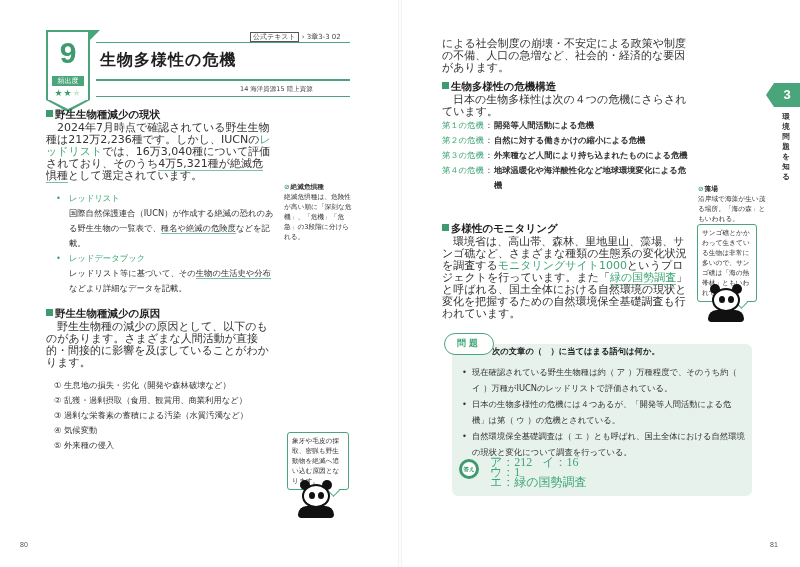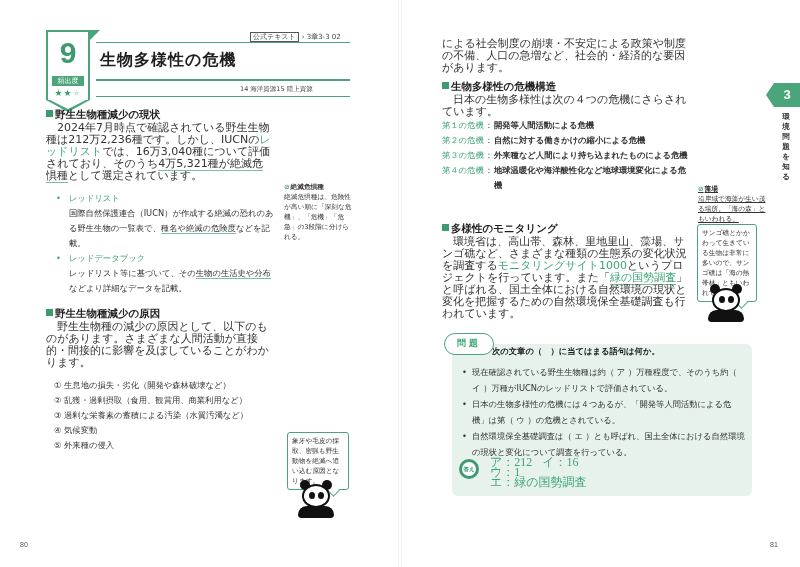--- a/index.html
+++ b/index.html
@@ -171,21 +171,21 @@
 </div>
 
 <div class="col-right" style="top:222px;">
   <div class="section-h"><span class="sq"></span><span>多様性のモニタリング</span></div>
   <div class="para"><span>環境省は、高山帯、森林、里地里山、藻場、サンゴ礁など、さまざまな種類の生態系の変化状況を調査する</span><span class="green">モニタリングサイト1000</span><span>というプロジェクトを行っています。また「</span><span class="green ul">緑の国勢調査</span><span>」と呼ばれる、国土全体における自然環境の現状と変化を把握するための自然環境保全基礎調査も行われています。</span></div>
 </div>
 
 <div class="chapter-tab">3</div>
 <div class="chapter-name">環境問題を知る</div>
 
-<div class="sidenote" style="left:698px; top:184px; width:70px;text-decoration:underline;">
+<div class="sidenote" style="left:698px; top:184px; width:70px;">
   <div class="sn-title"><span class="sn-icon">⊘</span><span>藻場</span></div>
   <div>沿岸域で海藻が生い茂る場所。「海の森」ともいわれる。</div>
 </div>
 
 <div class="bubble" style="left:697px; top:224px; width:60px;">サンゴ礁とかかわって生きている生物は非常に多いので、サンゴ礁は「海の熱帯林」ともいわれています。</div>
 <div class="panda" style="left:704px; top:282px;">
   <div class="ear l"></div>
     <div class="ear r"></div>
     <div class="head"></div>
     <div class="eye l"></div>

